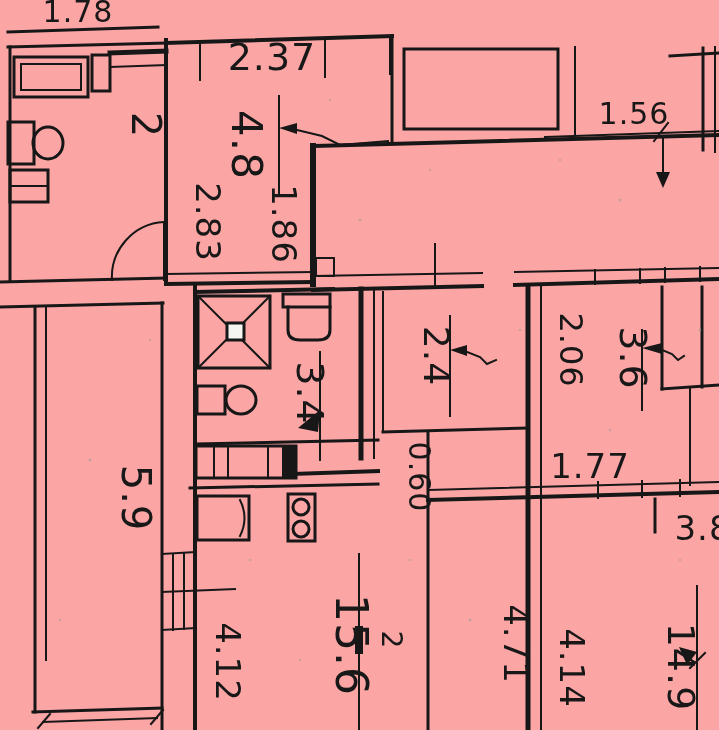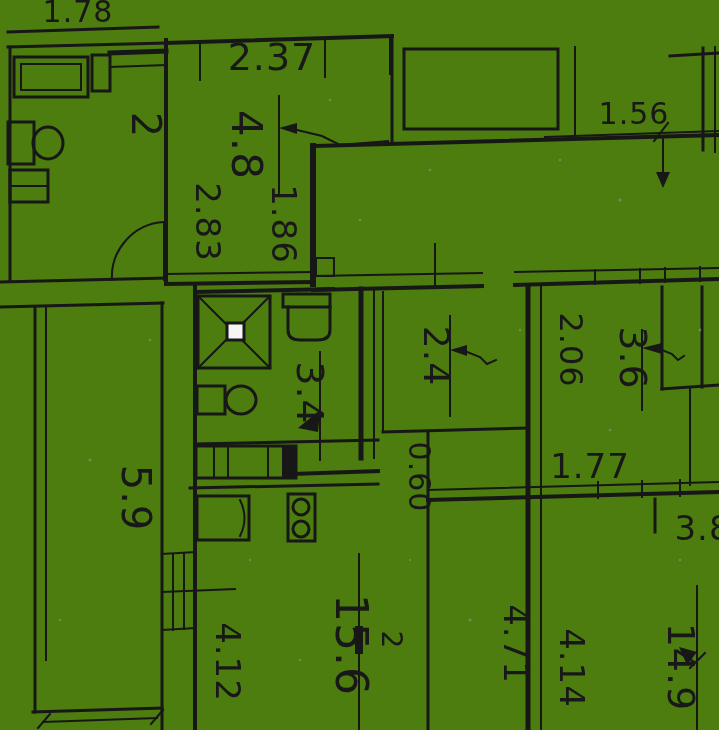--- a/index.html
+++ b/index.html
@@ -1,18 +1,18 @@
 <!DOCTYPE html>
 <html><head>
 <meta charset="utf-8">
 <style>
   html,body{margin:0;padding:0;background:#dddddd;}
   .stage{
     position:relative;width:719px;height:730px;overflow:hidden;
-    background:#4d7c0f;
+    background:#fca5a5;
     font-family:"DejaVu Sans", sans-serif;
   }
   svg{position:absolute;left:0;top:0;display:block;}
   svg text{
     fill:#181818;
     font-family:"DejaVu Sans", sans-serif;
     letter-spacing:1px;
   }
   .walls{stroke:#171717;fill:none;stroke-linecap:square;}
   .fill-ink{fill:#171717;stroke:none;}

